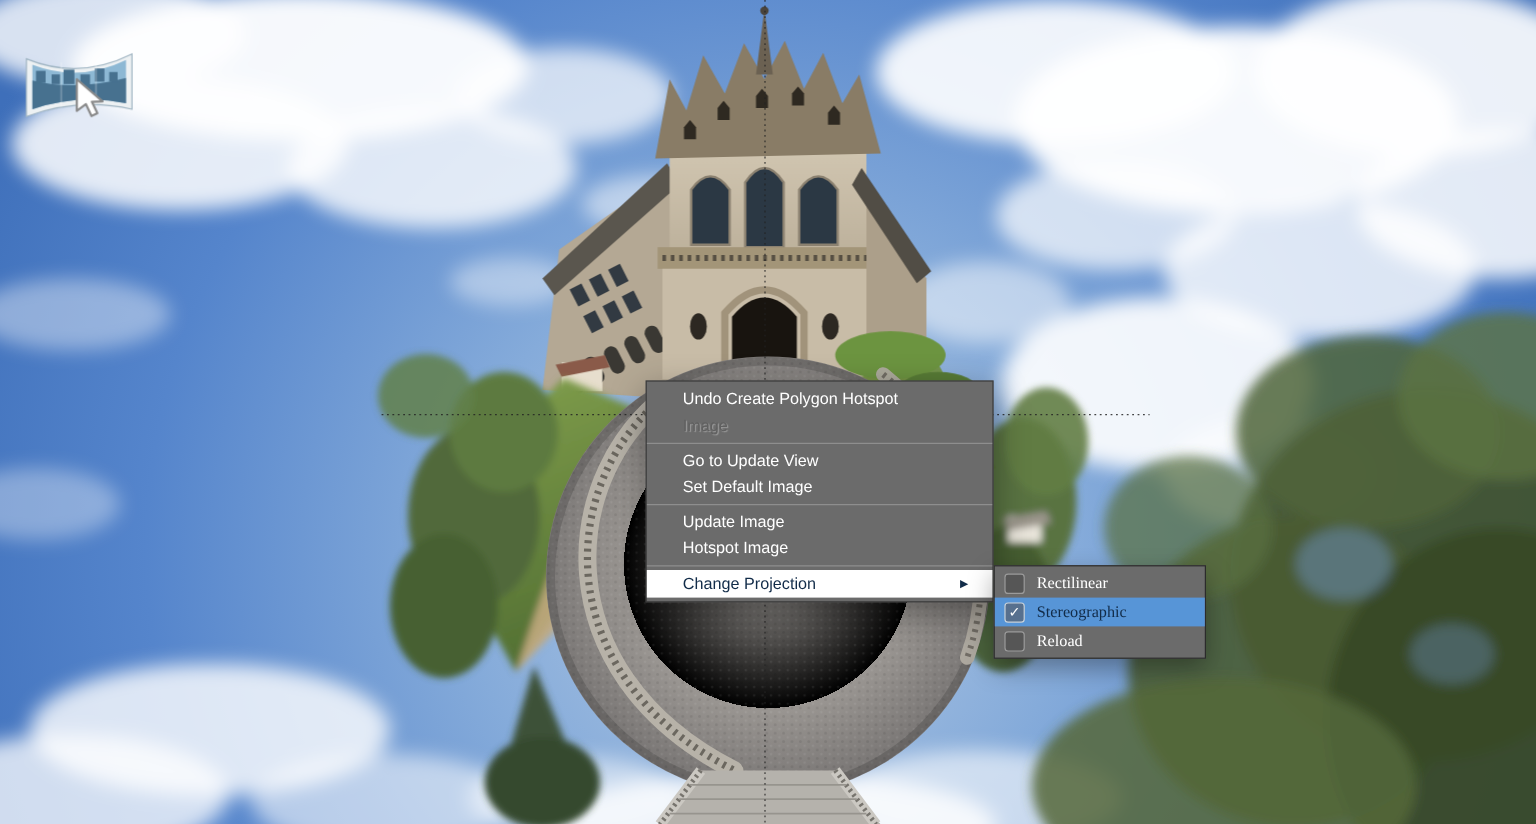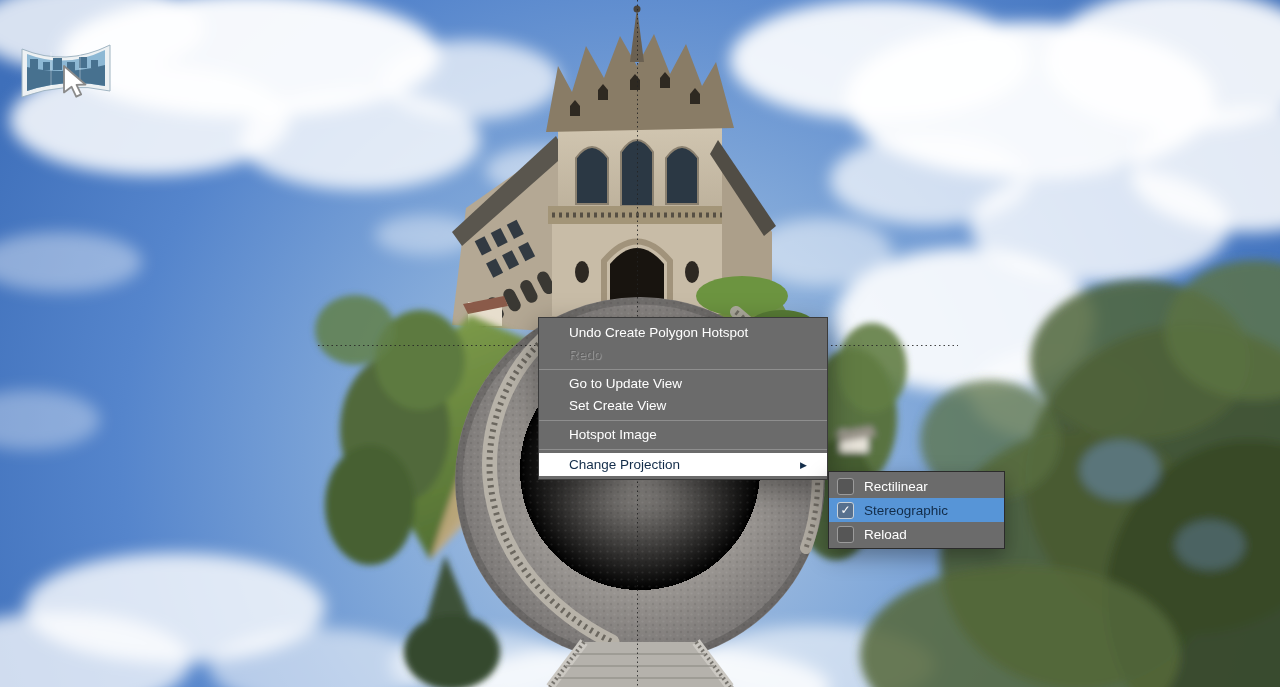--- a/index.html
+++ b/index.html
@@ -20,21 +20,21 @@
   .mi .lbl{pointer-events:none;}
   .mi.disabled{color:#606060;text-shadow:1px 1px 1px rgba(255,255,255,.35);}
   .mi.hl{background:#ffffff;color:#122c49;height:23px;line-height:23px;}
   .mi .arrow{font-size:9px;margin-left:8px;transform:translateY(0.5px);}
   .sep{border-top:1px solid rgba(255,255,255,.24);margin:3px 0;height:0;}
 
   
   .sub-menu{position:absolute;left:828px;top:471px;width:177px;box-sizing:border-box;
     background:#6b6b6b;border:1.5px solid #2b2b2b;box-shadow:0 8px 20px rgba(0,0,0,.35);
     padding:2px 0;font-size:13.5px;color:#ffffff;user-select:none;}
-  .smi{height:24px;display:flex;align-items:center;gap:10px;padding:0 8px;}
+  .smi{height:24px;display:flex;align-items:center;gap:10px;padding:0 8px;font-family:Liberation Serif, serif;}
   .smi.hl{background:#5795d7;color:#122c49;}
   .checkbox{width:15px;height:15px;flex:0 0 15px;border:1.5px solid #9b9b9b;border-radius:3px;
     background:#565656;display:flex;align-items:center;justify-content:center;
     font-size:12px;color:#efefef;line-height:1;}
   .smi.hl .checkbox{background:#57708e;border-color:#c9d2da;color:#ffffff;}
 </style>
 </head>
 <body>
 
 <div id="stage">
@@ -225,30 +225,33 @@
     <g transform="translate(46,30) scale(1.65)">
       <path d="M0,0 L0,16 L4.6,12.6 L7.4,18.6 L10.4,17.2 L7.6,11.4 L13,11.2 Z" fill="#ffffff" stroke="#8a8a8a" stroke-width="1.1" stroke-linejoin="round"></path>
     </g>
   </svg>
 
   <div class="ctx-menu">
     <div class="mi">
       <span class="lbl">Undo Create Polygon Hotspot</span>
     </div>
     <div class="mi disabled">
-      <span class="lbl">Redo</span>
+      <span class="lbl">Image</span>
     </div>
     <div class="sep"></div>
     <div class="mi">
       <span class="lbl">Go to Update View</span>
     </div>
     <div class="mi">
-      <span class="lbl">Set Create View</span>
+      <span class="lbl">Set Default Image</span>
     </div>
     <div class="sep"></div>
+    <div class="mi">
+      <span class="lbl">Update Image</span>
+    </div>
     <div class="mi">
       <span class="lbl">Hotspot Image</span>
     </div>
     <div class="sep"></div>
     <div class="mi hl">
       <span class="lbl">Change Projection</span>
       <span class="arrow">▶</span>
     </div>
   </div>
 

